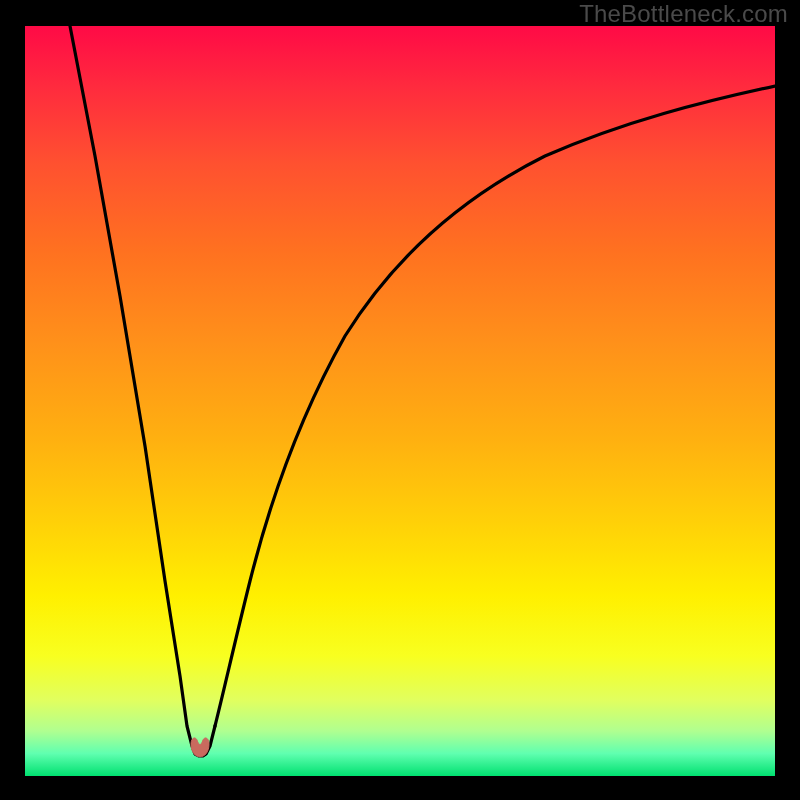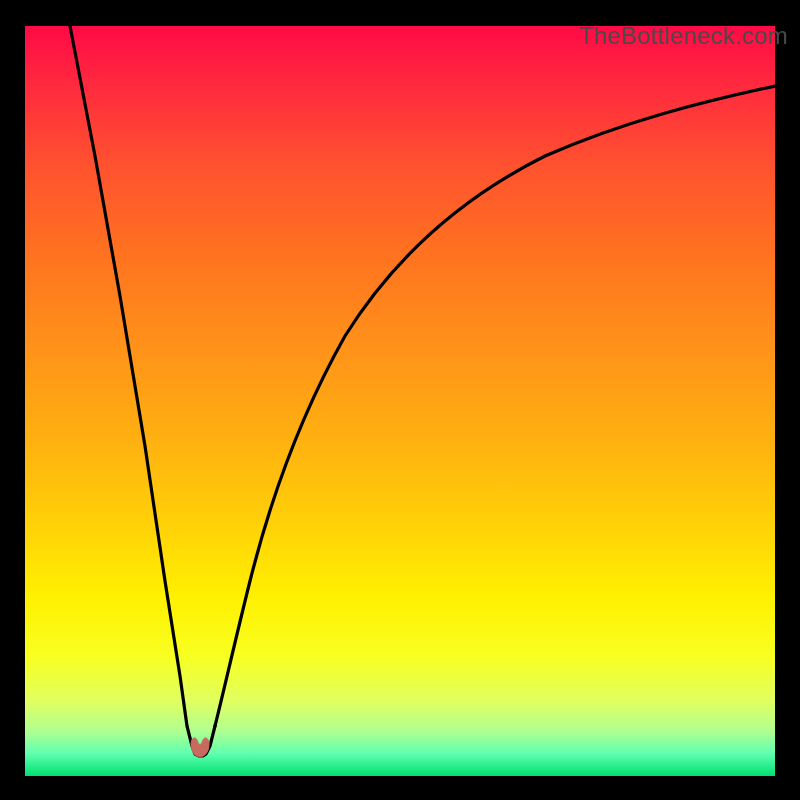--- a/index.html
+++ b/index.html
@@ -33,21 +33,21 @@
       #fff000 76%,
       #f8ff20 84%,
       #e0ff60 90%,
       #b0ff90 94%,
       #60ffb0 97%,
       #00e070 100%
     );
   }
   .watermark {
     position: absolute;
-    top: 22px;
+    top: 0;
     right: 12px;
     color: #4a4a4a;
     font-size: 24px;
     font-weight: 500;
     letter-spacing: 0.2px;
     user-select: none;
   }
   svg.curves {
     position: absolute;
     inset: 0;

